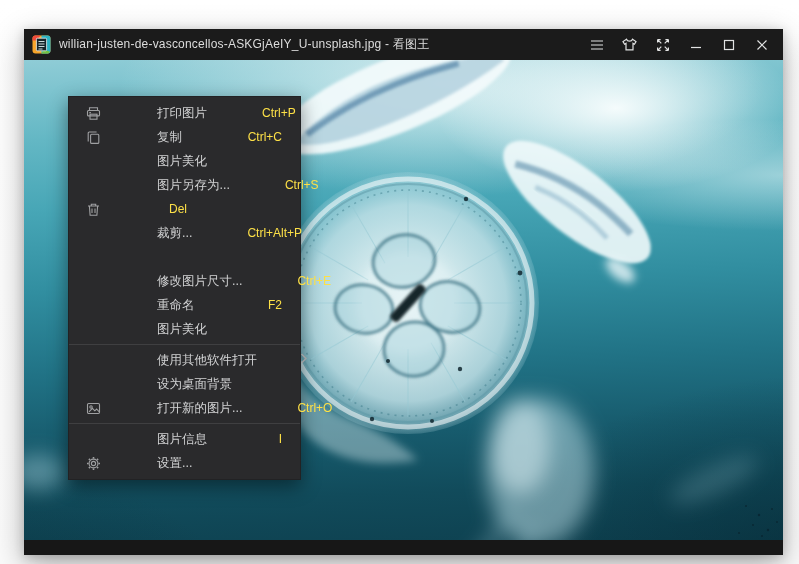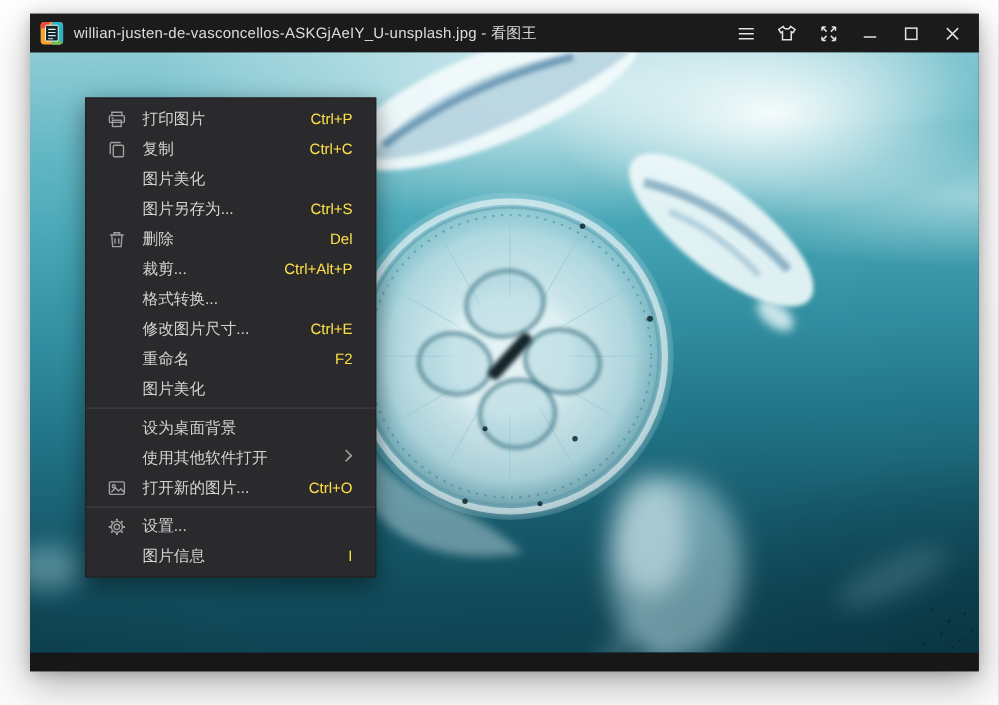--- a/index.html
+++ b/index.html
@@ -6,21 +6,21 @@
   html,body { width:799px; height:564px; }
   body {
     font-family:"Liberation Sans", sans-serif;
     background:#ffffff;
     overflow:hidden;
   }
   .stage { position:relative; width:799px; height:564px; background:linear-gradient(#ffffff,#fbfbfb); }
 
   
   .window {
-    position:absolute; left:24px; top:11px; width:759px; height:526px;
+    position:absolute; left:24px; top:29px; width:759px; height:526px;
     box-shadow:0 10px 30px rgba(0,0,0,0.30), 0 2px 10px rgba(0,0,0,0.18);
     background:#1b1b1b;
   }
 
   
   .titlebar {
     height:31px; background:#1b1b1b; display:flex; align-items:center;
     padding-left:8px; user-select:none;
   }
   .app-icon { width:19px; height:19px; flex:0 0 auto; }
@@ -54,21 +54,21 @@
   
   .context-menu {
     position:absolute; left:44px; top:67px; width:233px; z-index:20;
     background:#2a2a2c; padding:4px 0;
     box-shadow:0 6px 18px rgba(0,0,0,0.45);
     border:1px solid #222224;
     user-select:none;
   }
   .menu-item {
     height:24px; display:flex; align-items:center; padding-right:18px;
-    color:#d2d3d4; font-size:12.5px; cursor:pointer;
+    color:#d2d3d4; font-size:12.5px; cursor:pointer;gap:43px;
   }
   .mi-icon { width:15px; height:15px; margin:0 13px 0 17px; flex:0 0 auto; }
   .mi-icon svg { stroke:#9fa0a2; stroke-width:1.1; fill:none; }
   .mi-label { flex:1 1 auto; white-space:nowrap; }
   .mi-shortcut { color:#fde047; font-size:12px; margin-left:12px; }
   .mi-arrow svg { stroke:#9fa0a2; stroke-width:1.4; fill:none; }
   .menu-sep { border-top:1px solid #3f3f41; margin:3px 0; }
 </style>
 </head>
 <body>
@@ -257,83 +257,87 @@
         <span class="mi-shortcut">Ctrl+S</span>
       </div>
 
       <div class="menu-item">
         <span class="mi-icon">
           <svg width="15" height="15" viewBox="0 0 15 15">
               <path d="M2 4 h11 M5.3 4 V2.2 h4.4 V4 M6 6.5 v4.5 M9 6.5 v4.5"></path>
               <path d="M3.4 4 l0.7 9.3 h6.8 L11.6 4"></path>
             </svg>
         </span>
-        <span class="mi-label">删除</span>
         <span class="mi-shortcut">Del</span>
       </div>
 
       <div class="menu-item">
         <span class="mi-icon"></span>
         <span class="mi-label">裁剪...</span>
         <span class="mi-shortcut">Ctrl+Alt+P</span>
       </div>
 
       <div class="menu-item">
         <span class="mi-icon"></span>
-        <span class="mi-label">格式转换...</span>
       </div>
 
       <div class="menu-item">
         <span class="mi-icon"></span>
         <span class="mi-label">修改图片尺寸...</span>
         <span class="mi-shortcut">Ctrl+E</span>
       </div>
 
       <div class="menu-item">
         <span class="mi-icon"></span>
         <span class="mi-label">重命名</span>
         <span class="mi-shortcut">F2</span>
       </div>
 
       <div class="menu-item">
         <span class="mi-icon"></span>
         <span class="mi-label">图片美化</span>
       </div>
 
       <div class="menu-sep"></div>
-
-      <div class="menu-item">
-        <span class="mi-icon"></span>
-        <span class="mi-label">设为桌面背景</span>
-      </div>
 
       <div class="menu-item">
         <span class="mi-icon"></span>
         <span class="mi-label">使用其他软件打开</span>
         <span class="mi-arrow">
           <svg width="7" height="11" viewBox="0 0 7 11">
               <path d="M1.5 1 L6 5.5 L1.5 10"></path>
             </svg>
         </span>
       </div>
 
       <div class="menu-item">
+        <span class="mi-icon"></span>
+        <span class="mi-label">设为桌面背景</span>
+      </div>
+
+      <div class="menu-item">
         <span class="mi-icon">
           <svg width="15" height="15" viewBox="0 0 15 15">
               <rect x="1.5" y="2.5" width="12" height="10" rx="1.2"></rect>
               <circle cx="5" cy="6" r="1.2"></circle>
               <path d="M3 10.8 L6.4 7.4 L8.8 9.8 L10.6 8 L13 10.6"></path>
             </svg>
         </span>
         <span class="mi-label">打开新的图片...</span>
         <span class="mi-shortcut">Ctrl+O</span>
       </div>
 
 
       <div class="menu-sep"></div>
+
+      <div class="menu-item">
+        <span class="mi-icon"></span>
+        <span class="mi-label">图片信息</span>
+        <span class="mi-shortcut">I</span>
+      </div>
 
       <div class="menu-item">
         <span class="mi-icon">
           <svg width="15" height="15" viewBox="0 0 15 15">
               <circle cx="7.5" cy="7.5" r="2.1"></circle>
               <circle cx="7.5" cy="7.5" r="4.4"></circle>
               <g stroke-width="1.6">
                 <line x1="7.5" y1="1" x2="7.5" y2="2.6"></line>
                 <line x1="7.5" y1="12.4" x2="7.5" y2="14"></line>
                 <line x1="1" y1="7.5" x2="2.6" y2="7.5"></line>
@@ -341,21 +345,15 @@
                 <line x1="2.9" y1="2.9" x2="4" y2="4"></line>
                 <line x1="11" y1="11" x2="12.1" y2="12.1"></line>
                 <line x1="2.9" y1="12.1" x2="4" y2="11"></line>
                 <line x1="11" y1="4" x2="12.1" y2="2.9"></line>
               </g>
             </svg>
         </span>
         <span class="mi-label">设置...</span>
       </div>
 
-      <div class="menu-item">
-        <span class="mi-icon"></span>
-        <span class="mi-label">图片信息</span>
-        <span class="mi-shortcut">I</span>
-      </div>
-
     </div>
   </div>
 </div>
 
 </body></html>

